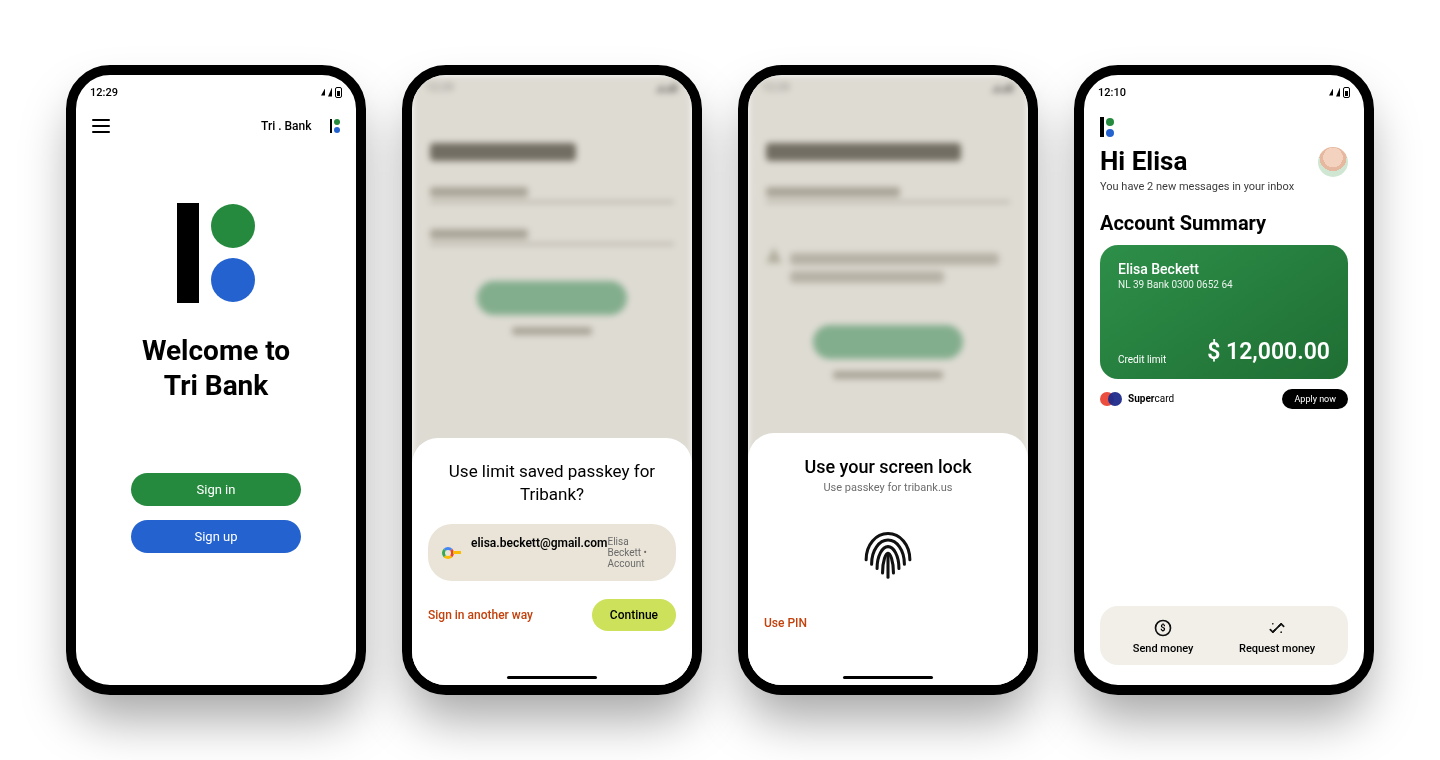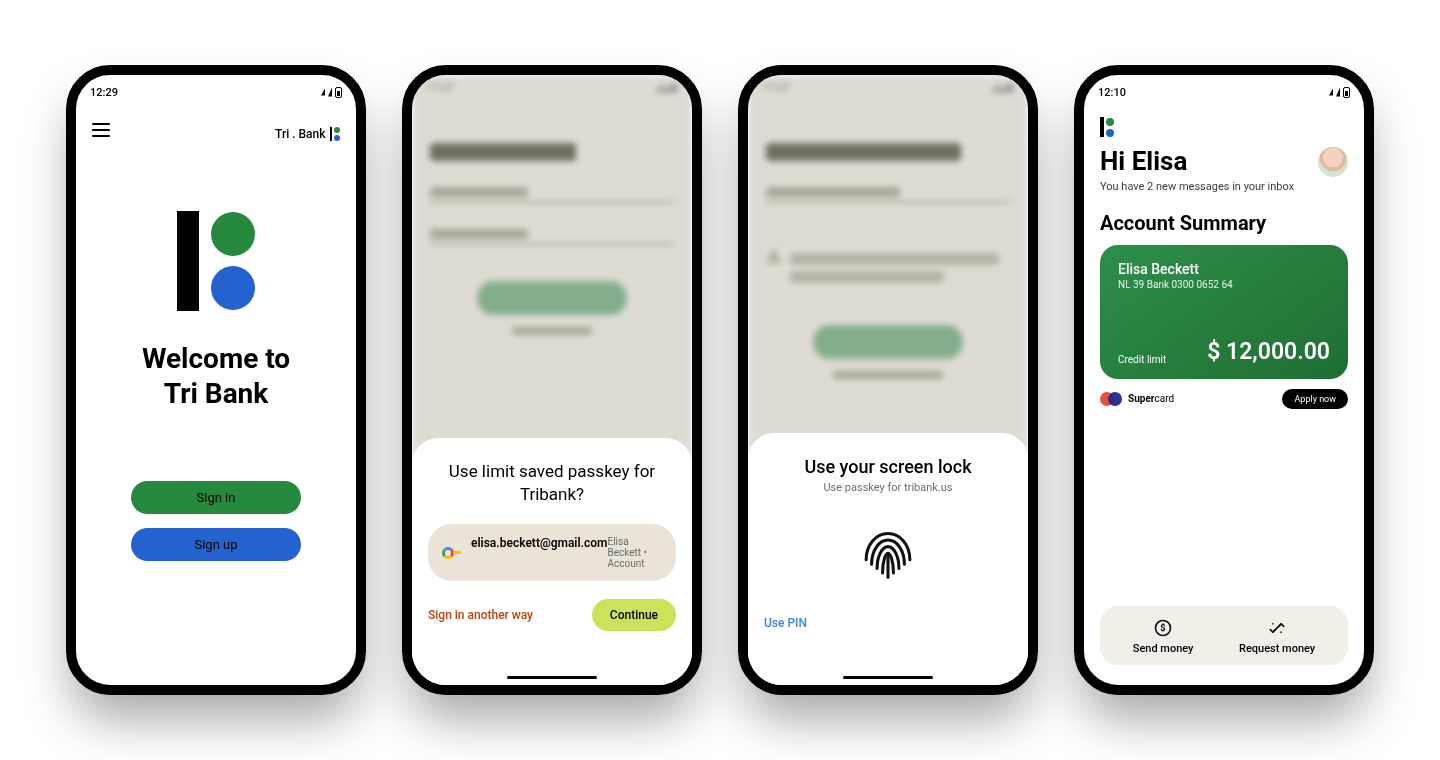--- a/index.html
+++ b/index.html
@@ -30,31 +30,31 @@
   .logo-mark{display:inline-flex;align-items:center;gap:4px;}
   .bar{background:#000;}
   .dot{border-radius:50%;}
   .dot-g{background:#258a3e;}
   .dot-b{background:#2463cf;}
 
   
   .s1-header{display:flex;align-items:center;justify-content:space-between;padding:10px 16px 0;}
   .menu-icon{width:18px;height:14px;display:flex;flex-direction:column;justify-content:space-between;}
   .menu-icon span{height:2.2px;background:#000;border-radius:2px;}
-  .brand{display:flex;align-items:center;gap:4px;font-size:12px;font-weight:500;margin-top:8px;}
+  .brand{display:flex;align-items:center;gap:18px;font-size:12px;font-weight:500;}
   .brand .bar{width:2.5px;height:14px;}
   .brand .dot{width:6px;height:6px;}
   .brand-mark{display:inline-flex;align-items:center;gap:2px;}
   .brand-mark .dots{display:flex;flex-direction:column;gap:1.5px;}
   .s1-logo-big{margin:70px auto 30px;display:flex;align-items:center;gap:12px;justify-content:center;}
   .s1-logo-big .bar{width:22px;height:100px;}
   .s1-logo-big .dots{display:flex;flex-direction:column;gap:10px;}
   .s1-logo-big .dot{width:44px;height:44px;}
   .s1-title{font-size:28px;font-weight:700;text-align:center;line-height:1.25;margin-bottom:70px;}
-  .pill-btn{width:170px;margin:0 auto 14px;padding:9px 0;border-radius:24px;text-align:center;font-size:13px;color:#000000;}
+  .pill-btn{width:170px;margin:0 auto 14px;padding:9px 0;border-radius:24px;text-align:center;font-size:13px;color:#ffffff;}
   .pill-green{background:var(--green);}
   .pill-blue{background:var(--blue);}
   .s1-bg-deco{position:absolute;left:-90px;bottom:-60px;width:320px;height:320px;border-radius:50%;background:radial-gradient(circle at 55% 60%, #e7edf4 0 34%, #edf1f5 34% 80%, transparent 80%);z-index:-1;}
 
   
   .blur-bg{position:absolute;inset:0;background:#f1eee5;filter:blur(3px);padding:18px;}
   .blur-bg::after{content:"";position:absolute;inset:0;background:rgba(0,0,0,.08);}
   .fake-line{height:12px;background:#c7c2b5;border-radius:4px;margin:6px 0;}
   .fake-title{height:18px;width:60%;background:#7d786c;border-radius:4px;margin:12px 0 24px;}
   .fake-label{height:10px;width:40%;background:#b9b4a5;border-radius:3px;margin:26px 0 4px;}
@@ -72,21 +72,21 @@
   .pk-info{display:flex;flex-direction:row;}
   .pk-email{font-size:12px;font-weight:600;}
   .pk-sub{font-size:10px;color:#6b6b6b;}
   .sheet-actions{display:flex;align-items:center;justify-content:space-between;margin-top:18px;}
   .link-text{font-size:12px;font-weight:500;color:#c2410c;}
   .cont-btn{background:var(--accent-lime);padding:9px 18px;border-radius:20px;font-size:12px;font-weight:500;}
 
   .sheet3 .headline{font-size:18px;font-weight:500;margin-bottom:2px;}
   .sheet3 .sub{font-size:11px;color:#6e6e6e;text-align:center;margin-bottom:22px;}
   .fp{width:70px;height:70px;margin:10px auto 26px;display:block;}
-  .use-pin{font-size:12px;font-weight:500;color:#3b82f6;}
+  .use-pin{font-size:12px;font-weight:500;color:#c2410c;}
 
   
   .s4-logo{margin:8px 16px 10px;}
   .s4-logo .bar{width:3.5px;height:20px;}
   .s4-logo .dot{width:8px;height:8px;}
   .s4-logo .dots{display:flex;flex-direction:column;gap:3px;}
   .s4-top{display:flex;align-items:flex-start;justify-content:space-between;padding:0 16px;}
   .hi{font-size:26px;font-weight:700;line-height:1.1;}
   .inbox-msg{font-size:11px;color:#3c3c3c;margin-top:4px;}
   .avatar{width:30px;height:30px;border-radius:50%;background:radial-gradient(circle at 50% 35%,#f3d3bf 0 40%,#e6b8a0 40% 55%,#cfe6d2 55% 100%);}

